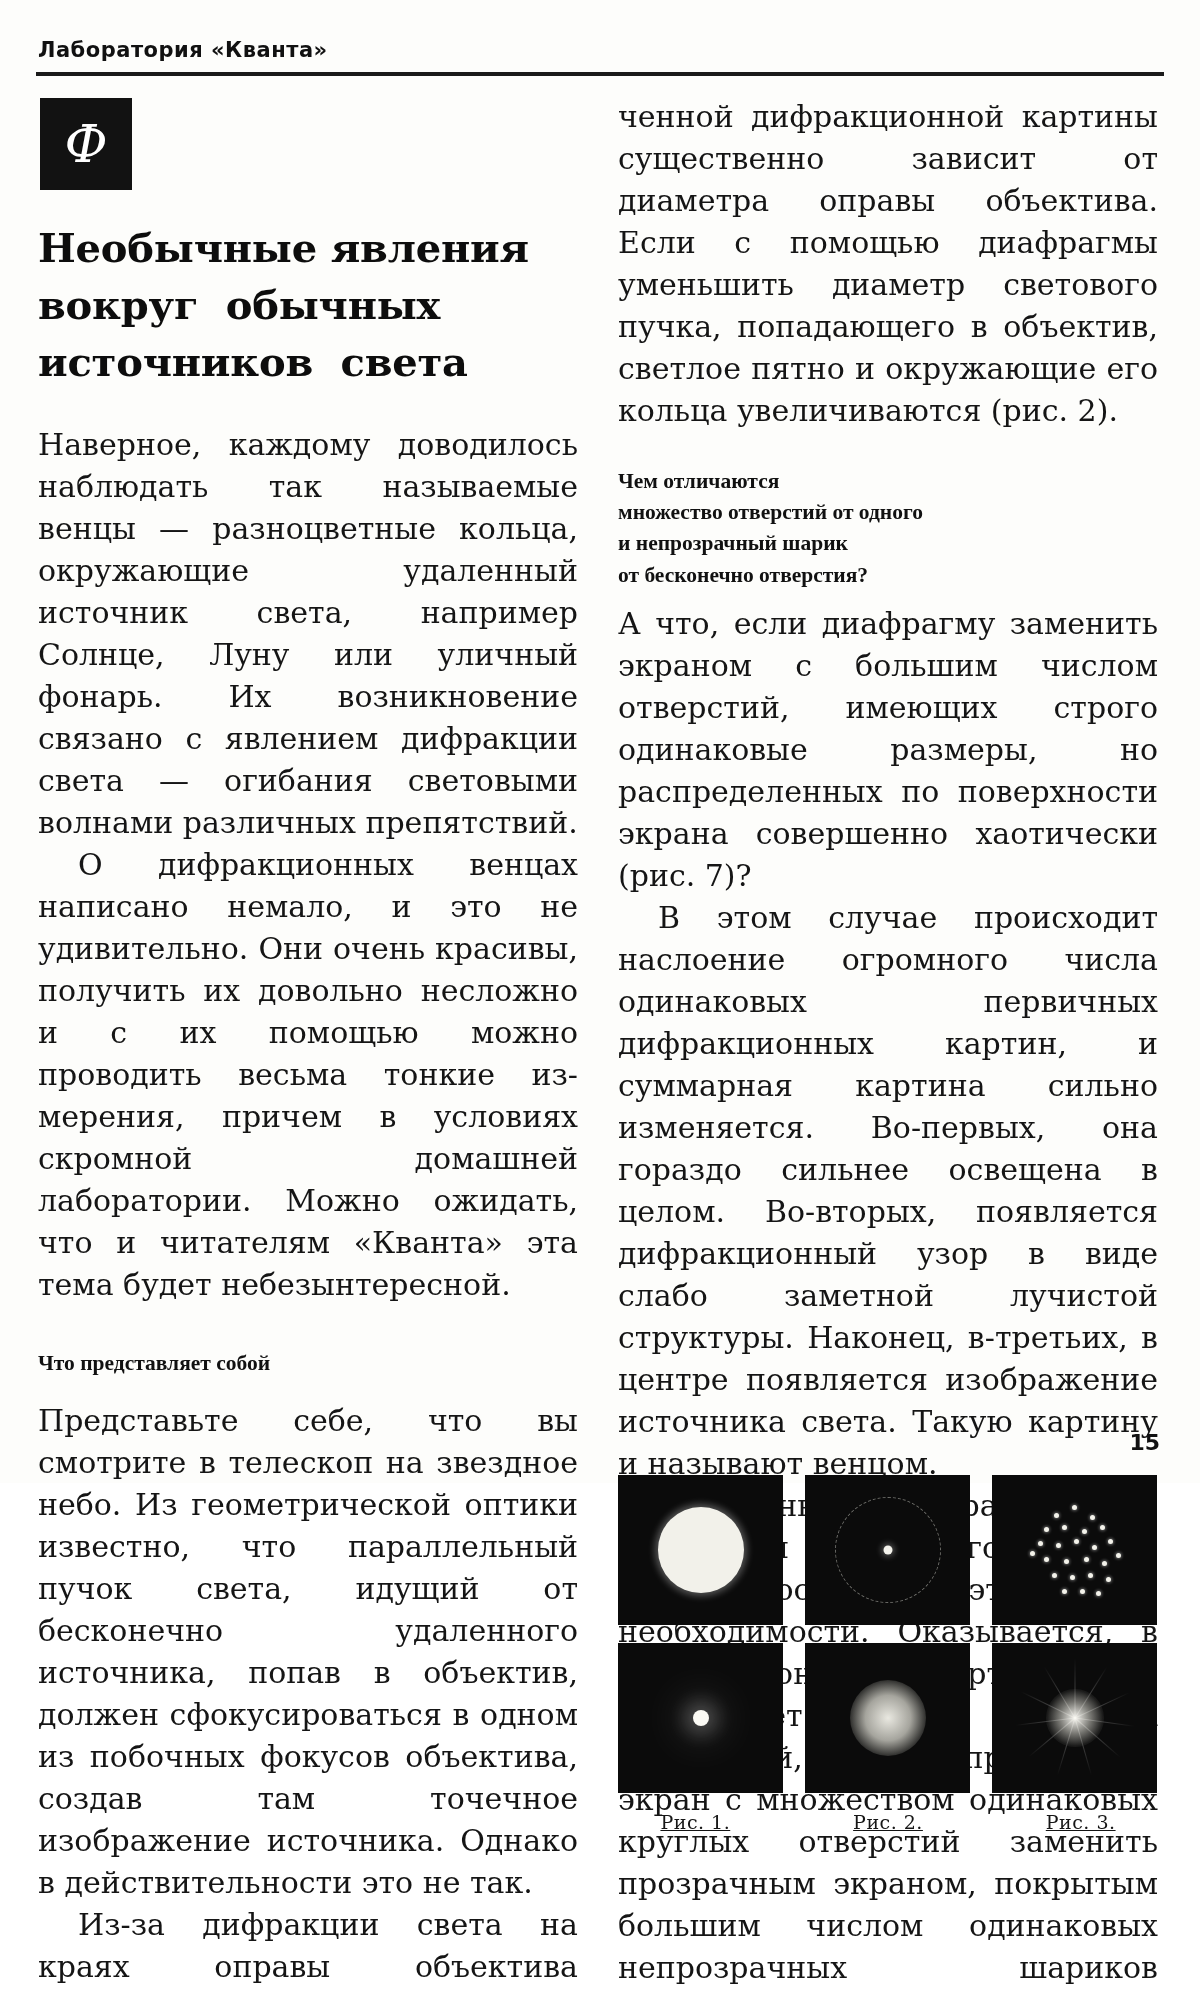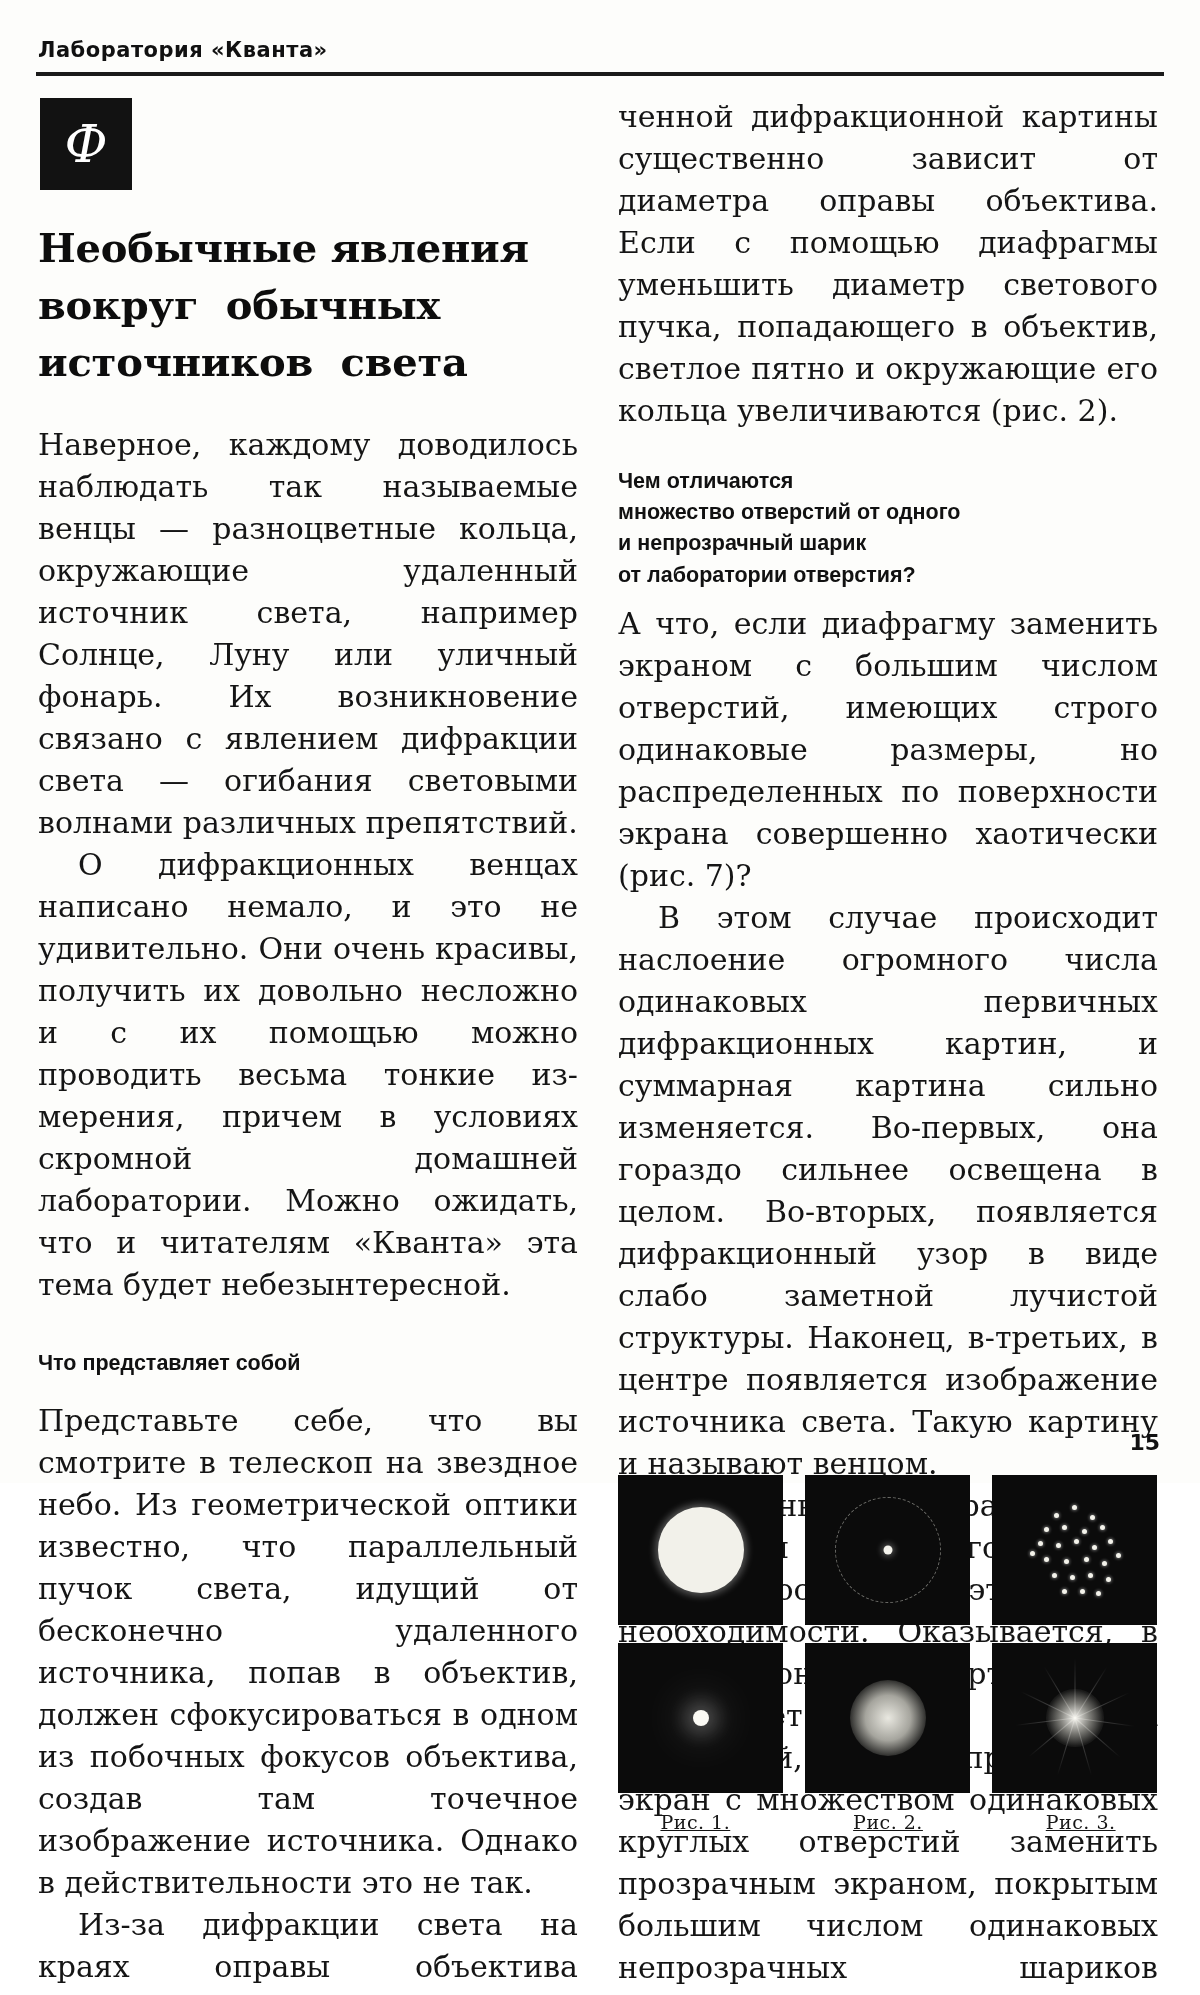--- a/index.html
+++ b/index.html
@@ -104,21 +104,21 @@
     font-size: 30px;
     line-height: 1.40;
     text-align: justify;
     color: #151515;
     hyphens: manual;
   }
   p.body.first { margin-top: 34px; }
   p.body.ind { text-indent: 40px; }
 
   h2.subhead {
-    font-family: Liberation Sans, sans-serif;
+    font-family: Liberation Serif, serif;
     font-weight: bold;
     font-size: 21.5px;
     line-height: 1.45;
     margin: 42px 0 20px 0;
     color: #111;
   }
   h2.subhead.tight { margin-top: 34px; margin-bottom: 12px; }
   h2.subhead span.l { display: block; white-space: pre; }
 
   
@@ -260,21 +260,21 @@
   </div>
 
   <div class="col col-right">
 
     <p class="body">ченной дифракционной картины су­щественно зависит от диаметра опра­вы объектива. Если с помощью диа­фрагмы уменьшить диаметр светово­го пучка, попадающего в объектив, светлое пятно и окружающие его кольца увеличиваются (рис. 2).</p>
 
     <h2 class="subhead tight">
       <span class="l">Чем отличаются</span>
       <span class="l">множество отверстий от одного</span>
       <span class="l">и непрозрачный шарик</span>
-      <span class="l">от лаборатории отверстия?</span>
+      <span class="l">от бесконечно отверстия?</span>
     </h2>
 
     <p class="body">А что, если диафрагму заменить эк­раном с большим числом отверстий, имеющих строго одинаковые разме­ры, но распределенных по поверхно­сти экрана совершенно хаотически (рис. 7)?</p>
     <p class="body ind">В этом случае происходит наслое­ние огромного числа одинаковых пер­вичных дифракционных картин, и суммарная картина сильно изменяет­ся. Во-первых, она гораздо сильнее освещена в целом. Во-вторых, появ­ляется дифракционный узор в виде слабо заметной лучистой структуры. Наконец, в-третьих, в центре появля­ется изображение источника света. Такую картину и называют венцом.</p>
     <p class="body ind">Описанный экран для получения венцов изготовить не так-то просто, да в этом и нет необходимости. Ока­зывается, в дифракционной картине не произойдет заметных изменений, если непрозрачный экран с множе­ством одинаковых круглых отверстий заменить прозрачным экраном, по­крытым большим числом одинаковых непрозрачных шариков аналогичных размеров. В качестве подобного экра­на с успехом может быть использо-</p>
   </div>
 
   <div class="figures">
 
     <div class="fig-row">

